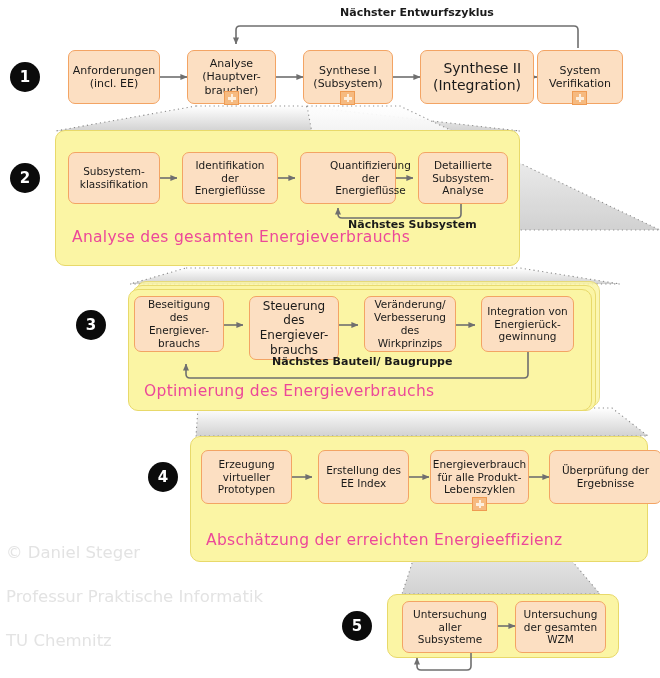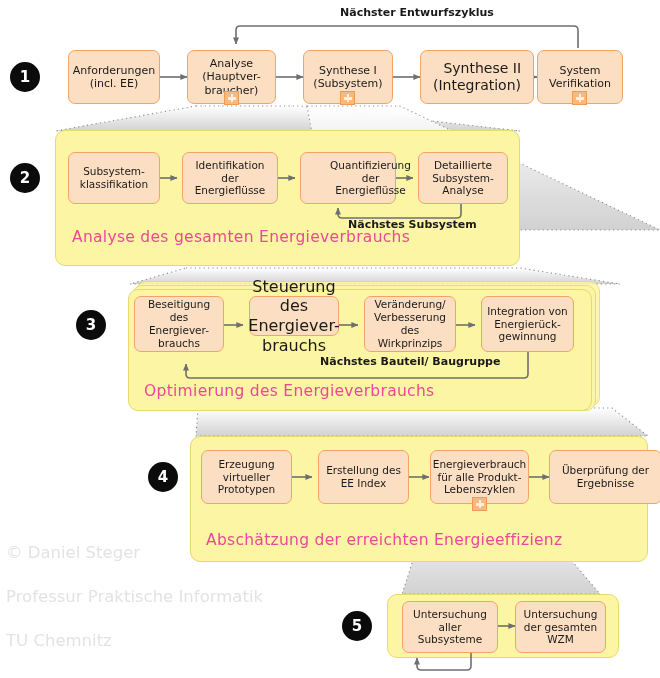--- a/index.html
+++ b/index.html
@@ -262,39 +262,39 @@
   </div>
 
   <div class="bullet" style="left:76px; top:310px;">3</div>
 
   <div class="obox" style="left:134px; top:296px; width:90px; height:56px; font-size:10.5px;">
     <span>Beseitigung des
 Energiever-
 brauchs</span>
   </div>
 
-  <div class="obox" style="left:249px; top:296px; width:90px; height:40px; font-size:16px;">
+  <div class="obox" style="left:249px; top:296px; width:90px; height:64px; font-size:12px;">
     <span>Steuerung des
 Energiever-
 brauchs</span>
   </div>
 
   <div class="obox" style="left:364px; top:296px; width:92px; height:56px; font-size:10.5px;">
     <span>Veränderung/
 Verbesserung
 des Wirkprinzips</span>
   </div>
 
   <div class="obox" style="left:481px; top:296px; width:93px; height:56px; font-size:10.5px;">
     <span>Integration von
 Energierück-
 gewinnung</span>
   </div>
 
-  <div class="edge-label" style="left:272px; top:355px;margin-left:48px;">Nächstes Bauteil/ Baugruppe</div>
+  <div class="edge-label" style="left:272px; top:355px;">Nächstes Bauteil/ Baugruppe</div>
 
   <div class="panel-title" style="left:144px; top:382px;">
     <span>Optimierung des Energieverbrauchs</span>
   </div>
 
   <div class="bullet" style="left:148px; top:462px;">4</div>
 
   <div class="obox" style="left:201px; top:450px; width:91px; height:54px; font-size:10.5px;">
     <span>Erzeugung
 virtueller

